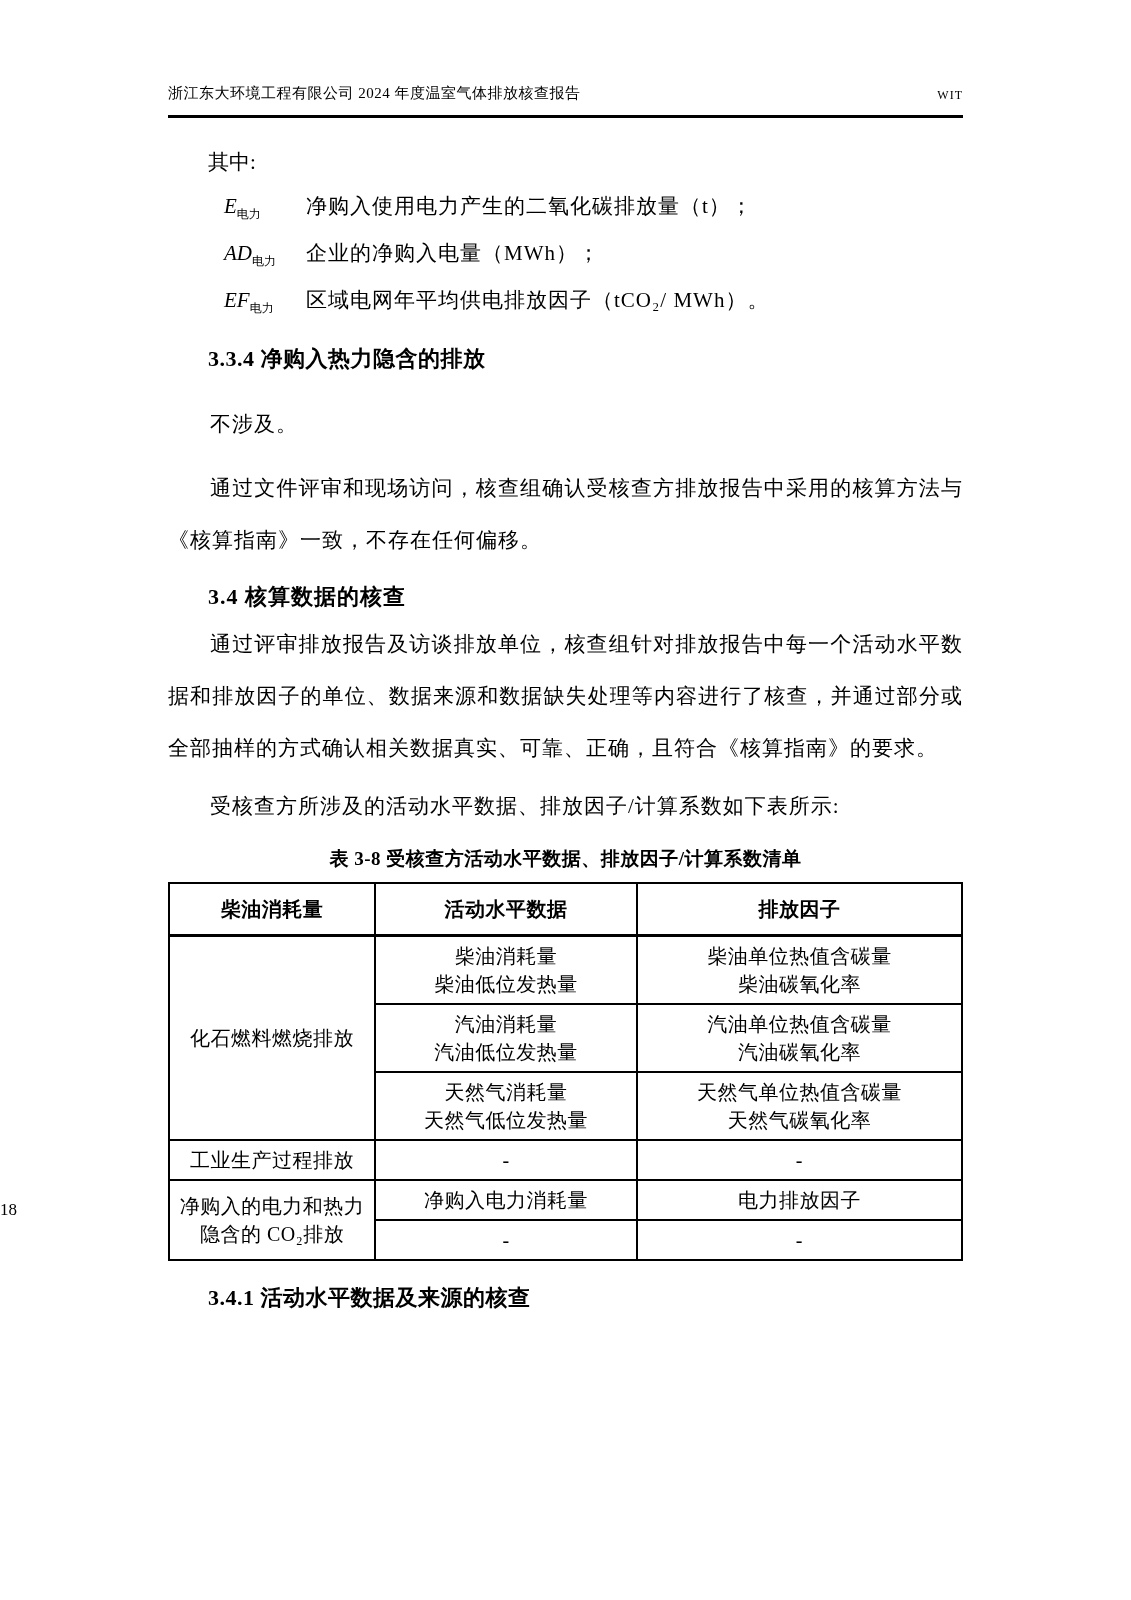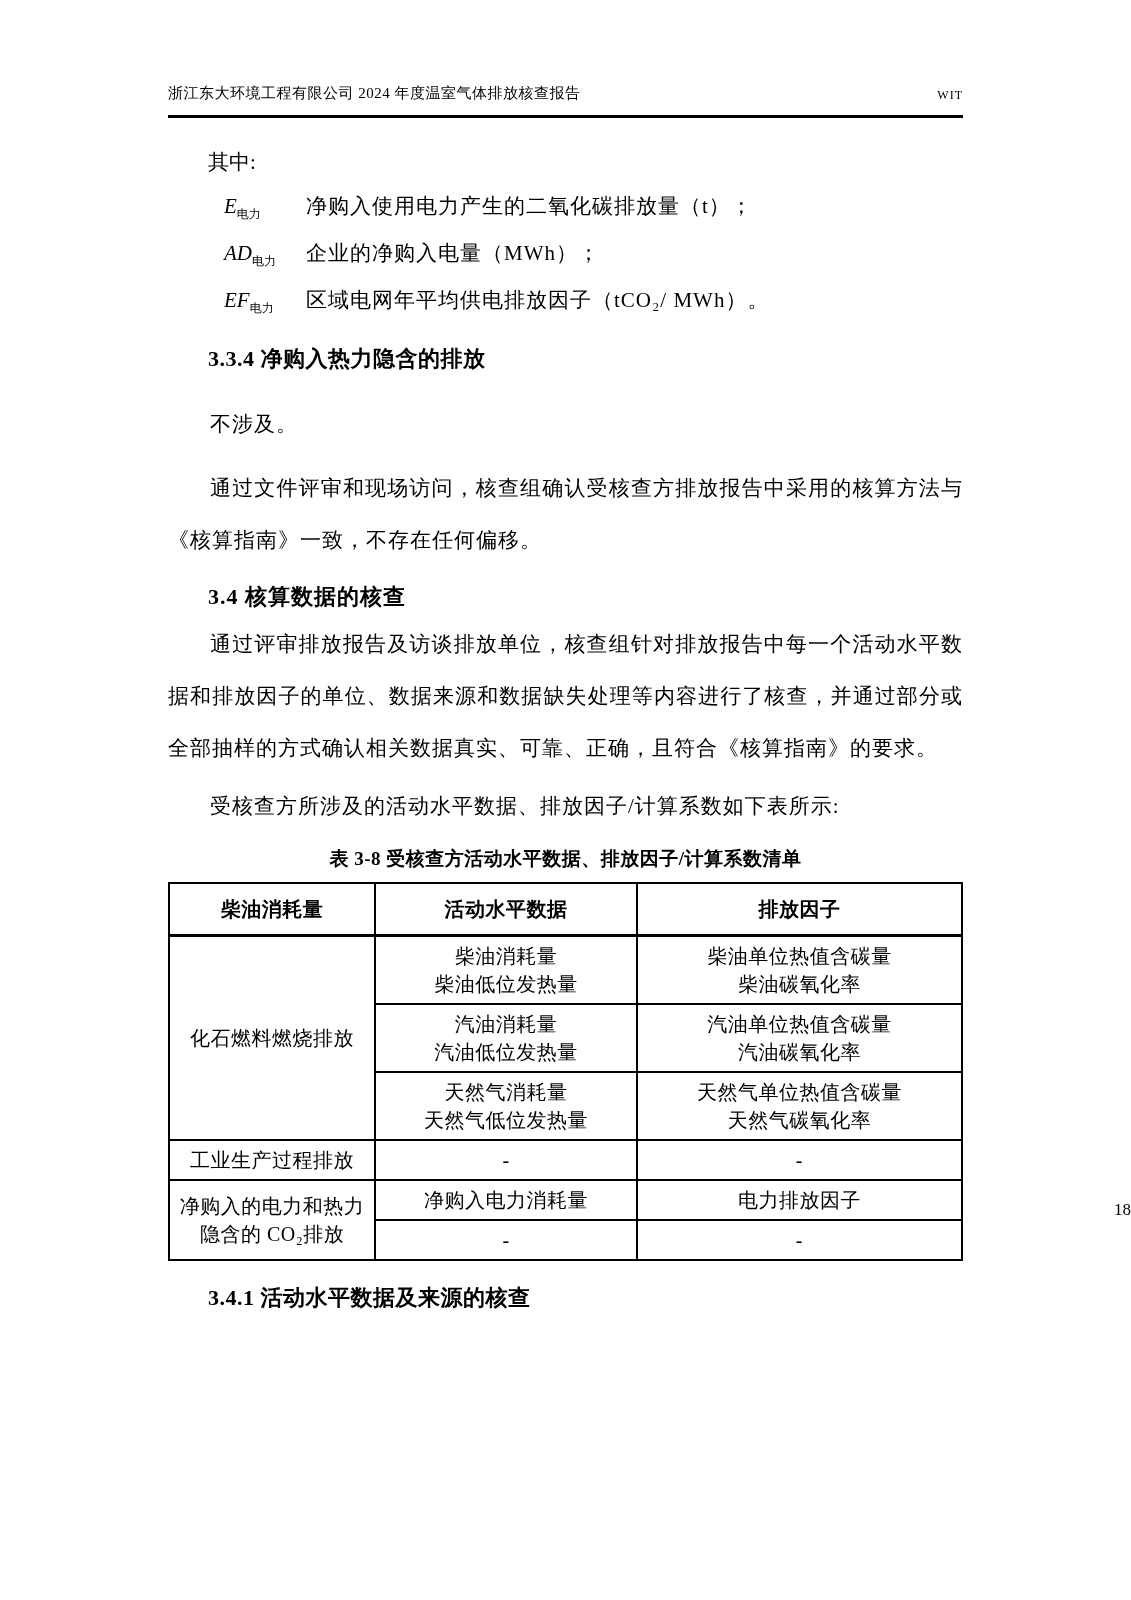--- a/index.html
+++ b/index.html
@@ -99,21 +99,21 @@
     padding: 11px 4px;
     border-bottom: 3px solid #000;
   }
   .cell-line { line-height: 28px; }
 
   
   .page-number {
     position: absolute;
     left: 0; right: 0;
     bottom: 92px;
-    text-align: right;
+    text-align: left;
     font-size: 17px;
   }
 </style>
 </head>
 <body>
 
 <div class="page">
 
   <div class="page-header">
     <span class="hdr-left">浙江东大环境工程有限公司 2024 年度温室气体排放核查报告</span>

